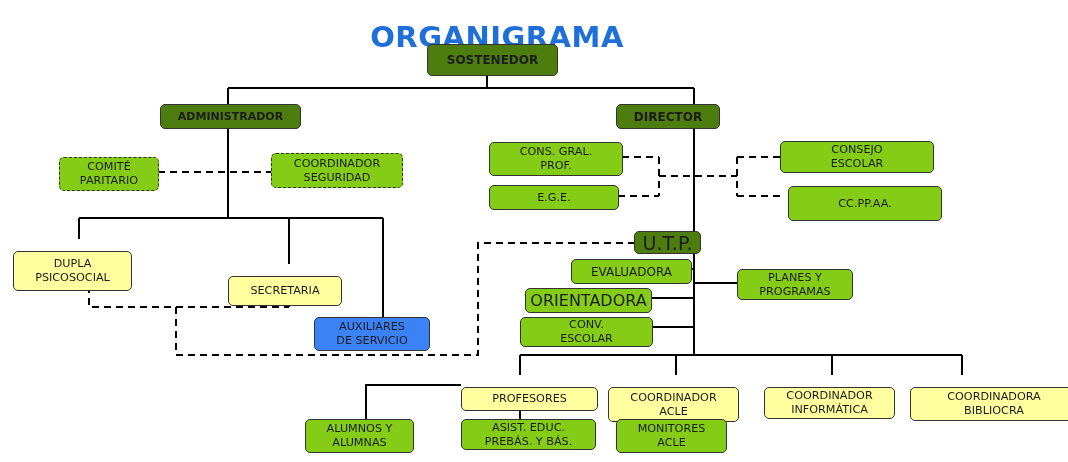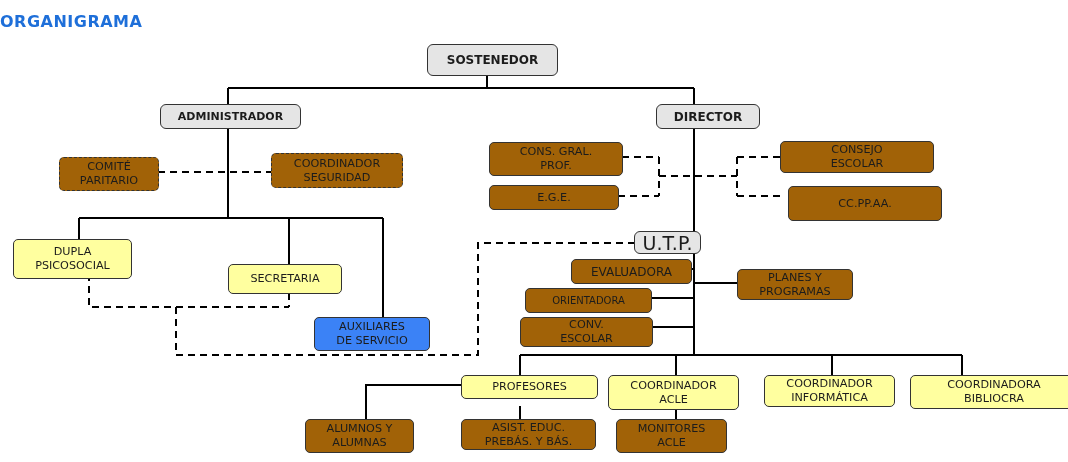--- a/index.html
+++ b/index.html
@@ -1,22 +1,22 @@
 <!DOCTYPE html>
 <html><head>
 <meta charset="utf-8">
 <style>
   html,body{margin:0;padding:0;background:#fff;}
   body{width:1068px;height:462px;position:relative;overflow:hidden;font-family:"DejaVu Sans","Liberation Sans",sans-serif;}
-  #title{position:absolute;left:0;width:994px;top:12px;text-align:left;font-size:16px;font-weight:bold;color:#1e6fd9;letter-spacing:0.5px;}
+  #title{position:absolute;left:0;width:994px;top:20px;text-align:center;font-size:29px;font-weight:bold;color:#1e6fd9;letter-spacing:0.5px;}
   svg#lines{position:absolute;left:0;top:0;}
   .box{position:absolute;box-sizing:border-box;border:1.3px solid #333;border-radius:5px;display:flex;align-items:center;justify-content:center;text-align:center;font-size:11.2px;line-height:14px;color:#1c1c1c;white-space:pre-line;}
-  .y{background:#e5e5e5;font-weight:bold;font-size:12px;border-radius:6px;}
-  .ly{background:#ffff9f;}
-  .b{background:#a16207;}
+  .y{background:#4d7c0f;font-weight:bold;font-size:12px;}
+  .ly{background:#ffff9f;margin-top:12px;}
+  .b{background:#84cc16;}
   .g{background:#3b82f6;}
   .dash{border-style:dashed;}
 </style>
 </head>
 <body>
 
 <div id="title">ORGANIGRAMA</div>
 
 <svg id="lines" width="1068" height="462">
   <g stroke="#000" stroke-width="2" fill="none">
@@ -29,21 +29,21 @@
   </g>
   <g stroke="#000" stroke-width="2" fill="none" stroke-dasharray="7,5">
     <path d="M158 172 H271"></path>
     <path d="M89 262 V307 H289 M289 293 V307 M176 307 V355 H478 V243 H634"></path>
     <path d="M622 157 H659 M618 196 H659 M659 157 V196 M659 176 H737 M737 157 V196 M737 157 H780 M737 196 H780"></path>
   </g>
 </svg>
 
 <div class="box y" style="left:427px;top:44px;width:131px;height:32px;">SOSTENEDOR</div>
 <div class="box y" style="left:160px;top:104px;width:141px;height:25px;font-size:11px;">ADMINISTRADOR</div>
-<div class="box y" style="left:656px;top:104px;width:104px;height:25px;">DIRECTOR</div>
+<div class="box y" style="left:616px;top:104px;width:104px;height:25px;">DIRECTOR</div>
 
 <div class="box b dash" style="left:59px;top:157px;width:100px;height:34px;">COMITÉ
 PARITARIO</div>
 <div class="box b dash" style="left:271px;top:153px;width:132px;height:35px;">COORDINADOR
 SEGURIDAD</div>
 
 <div class="box ly" style="left:13px;top:239px;width:119px;height:40px;">DUPLA
 PSICOSOCIAL</div>
 <div class="box ly" style="left:228px;top:264px;width:114px;height:30px;">SECRETARIA</div>
 <div class="box g" style="left:314px;top:317px;width:116px;height:34px;">AUXILIARES
@@ -51,21 +51,21 @@
 
 <div class="box b" style="left:489px;top:142px;width:134px;height:34px;">CONS. GRAL.
 PROF.</div>
 <div class="box b" style="left:489px;top:185px;width:130px;height:25px;">E.G.E.</div>
 <div class="box b" style="left:780px;top:141px;width:154px;height:32px;">CONSEJO
 ESCOLAR</div>
 <div class="box b" style="left:780px;top:186px;width:154px;height:35px;margin-left:8px;">CC.PP.AA.</div>
 
 <div class="box y" style="left:634px;top:231px;width:67px;height:23px;font-weight:normal;font-size:19px;">U.T.P.</div>
 <div class="box b" style="left:530px;top:259px;width:121px;height:25px;font-size:12px;margin-left:41px;">EVALUADORA</div>
-<div class="box b" style="left:525px;top:288px;width:127px;height:25px;font-size:10px;">ORIENTADORA</div>
+<div class="box b" style="left:525px;top:288px;width:127px;height:25px;font-size:16px;">ORIENTADORA</div>
 <div class="box b" style="left:520px;top:317px;width:133px;height:30px;">CONV.
 ESCOLAR</div>
 <div class="box b" style="left:737px;top:269px;width:116px;height:31px;">PLANES Y
 PROGRAMAS</div>
 
 <div class="box ly" style="left:461px;top:375px;width:137px;height:24px;">PROFESORES</div>
 <div class="box ly" style="left:608px;top:375px;width:131px;height:35px;">COORDINADOR
 ACLE</div>
 <div class="box ly" style="left:764px;top:375px;width:131px;height:32px;">COORDINADOR
 INFORMÁTICA</div>

